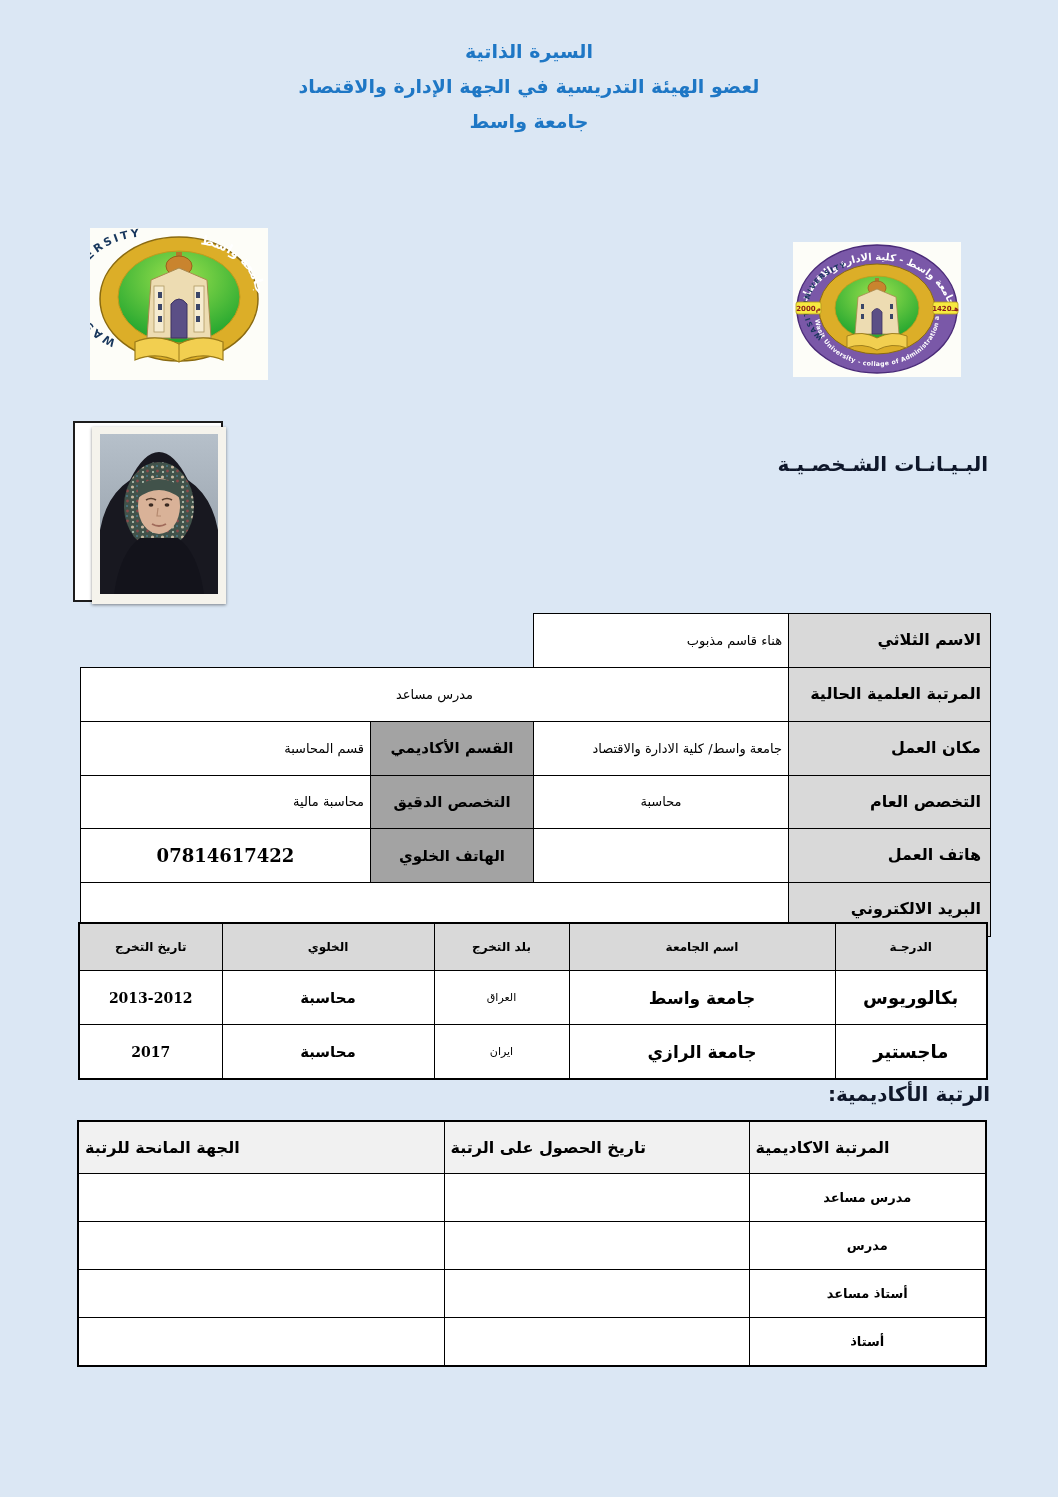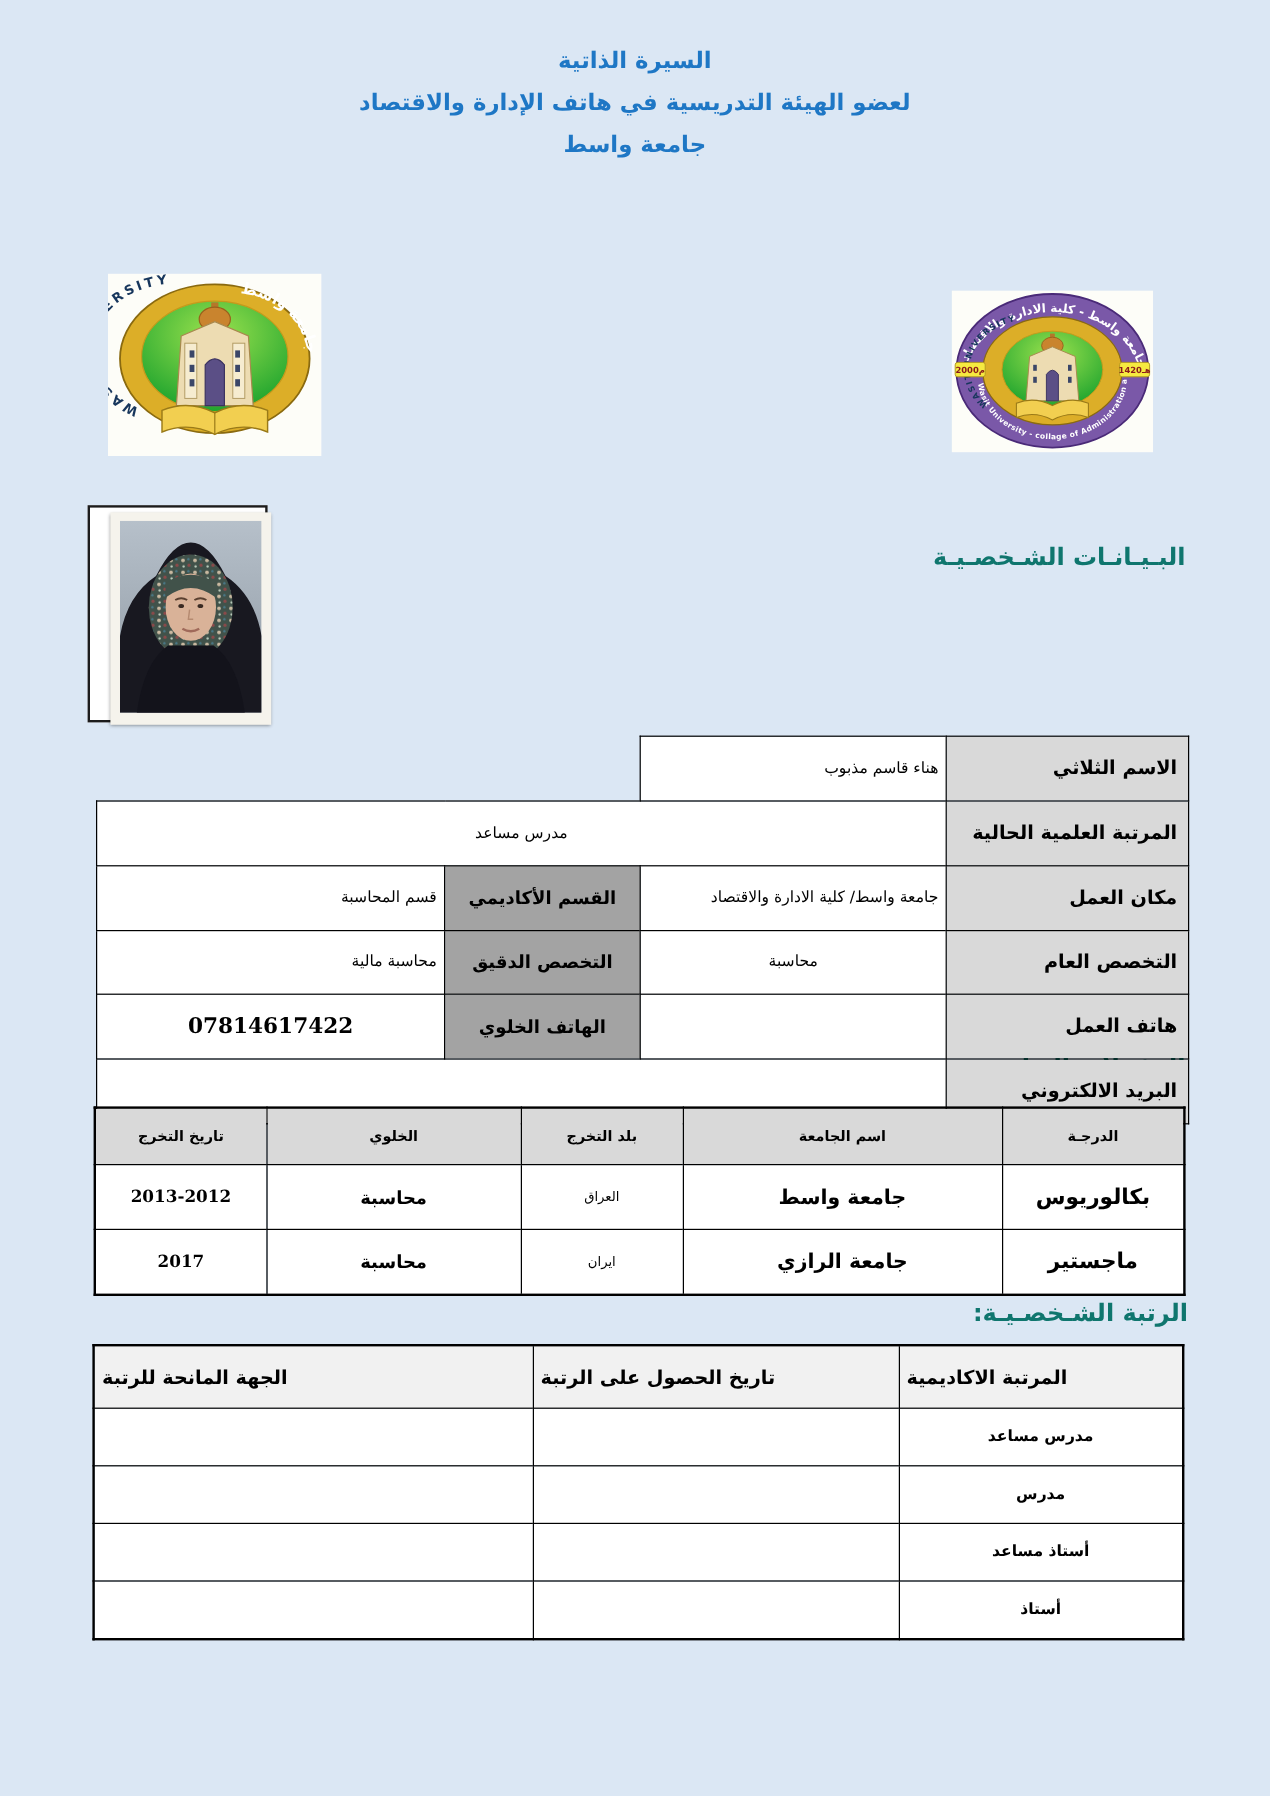--- a/index.html
+++ b/index.html
@@ -13,21 +13,21 @@
   }
 
   
   .doc-title {
     position:absolute; top:34px; left:0; width:100%;
     text-align:center; direction:rtl;
     color:#1e77c5; font-weight:bold; font-size:19px; line-height:35px;
   }
   .sec-heading {
     position:absolute; direction:rtl;
-    color:#0f766e; font-weight:bold; font-size:20px; letter-spacing:0.5px;
+    color:#0f172a; font-weight:bold; font-size:20px; letter-spacing:0.5px;
     white-space:nowrap;
   }
   #h-personal { top:452px; right:70px; }
   #h-qual     { top:876px; right:70px; }
   #h-rank     { top:1082px; right:68px; }
 
   
   table {
     position:absolute; border-collapse:collapse; table-layout:fixed;
     direction:rtl;
@@ -79,21 +79,21 @@
 
   
   .logo-left  { position:absolute; left:90px;  top:228px; width:178px; height:152px; }
   .logo-right { position:absolute; left:793px; top:242px; width:168px; height:135px; }
 </style>
 </head>
 <body>
 
 <div class="doc-title">
   <div>السيرة الذاتية</div>
-  <div>لعضو الهيئة التدريسية في هاتف الإدارة والاقتصاد</div>
+  <div>لعضو الهيئة التدريسية في الجهة الإدارة والاقتصاد</div>
   <div>جامعة واسط</div>
 </div>
 
 <svg class="logo-left" viewBox="0 0 178 152">
   <defs>
     <radialGradient id="ggrad" cx="50%" cy="30%" r="75%">
       <stop offset="0%" stop-color="#9ce24e"></stop>
       <stop offset="100%" stop-color="#17a02c"></stop>
     </radialGradient>
     <path id="arcL" d="M 26,112 A 66,53 0 0 1 86,14"></path>
@@ -205,21 +205,21 @@
     <path d="M 62,66 Q 67,63 72,66" stroke="#5a4030" stroke-width="1.6" fill="none"></path>
     <ellipse cx="51" cy="71" rx="2.4" ry="1.7" fill="#3a2a22"></ellipse>
     <ellipse cx="67" cy="71" rx="2.4" ry="1.7" fill="#3a2a22"></ellipse>
     <path d="M 58,74 L 57,82 L 61,82" stroke="#b58a70" stroke-width="1.2" fill="none"></path>
     <path d="M 52,90 Q 59,94 66,90" stroke="#a06a5a" stroke-width="2" fill="none"></path>
   </svg>
 </div>
 
 <div id="h-personal" class="sec-heading">البـيـانـات الشـخصـيـة</div>
 <div id="h-qual" class="sec-heading">المؤهلات العـلـمـيـة</div>
-<div id="h-rank" class="sec-heading">الرتبة الشـخصـيـة:</div>
+<div id="h-rank" class="sec-heading">الرتبة الأكاديمية:</div>
 
 <table id="personal-table" style="top:613px; left:80px; width:910px;">
   <colgroup>
       <col style="width:202px">
       <col style="width:255px">
       <col style="width:163px">
       <col style="width:290px">
     </colgroup>
   <tbody>
       <tr style="height:35px">

